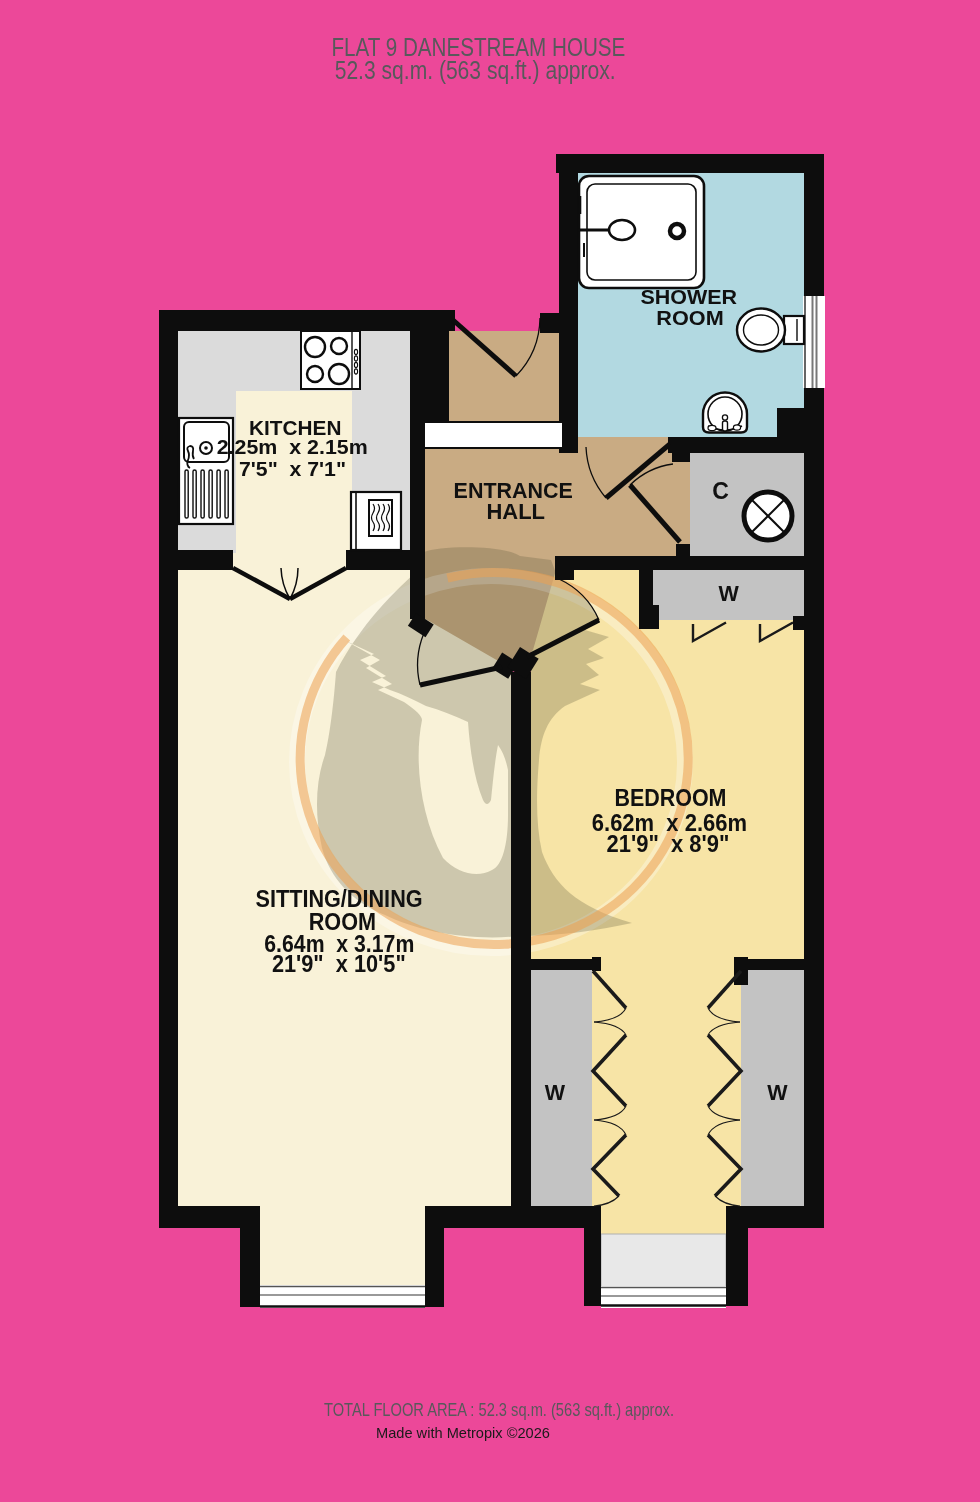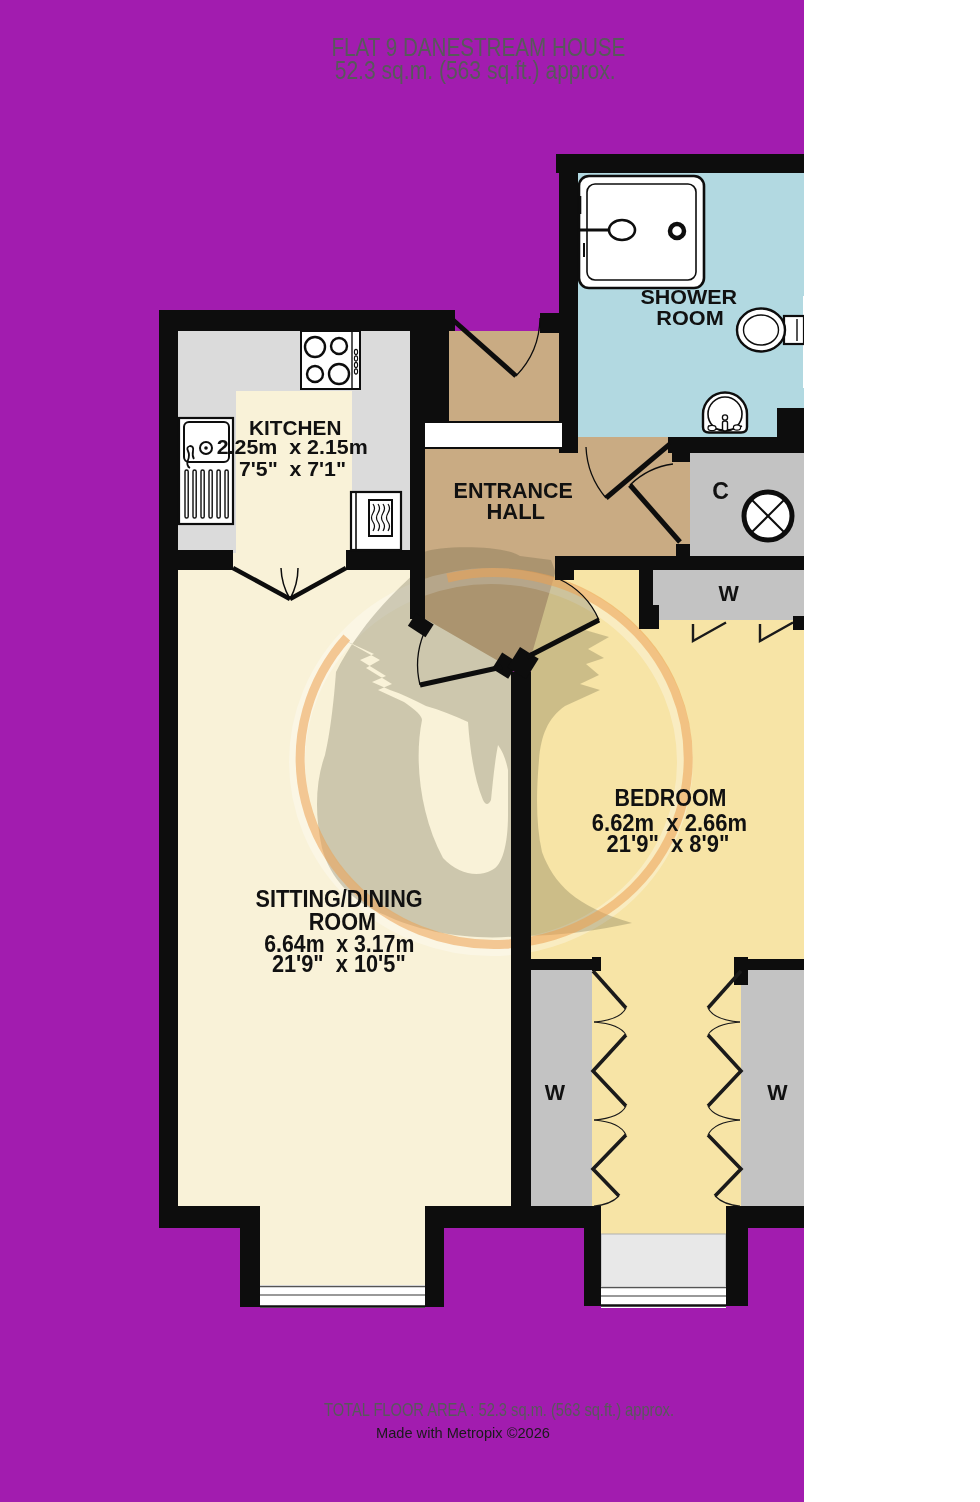--- a/index.html
+++ b/index.html
@@ -1,16 +1,16 @@
 <!DOCTYPE html>
 <html><head>
 <meta charset="utf-8">
 <style>
   html,body{margin:0;padding:0;background:#ffffff;}
-  .page{width:804px;height:1502px;position:relative;background:#a21caf;overflow:hidden;}
+  .page{width:980px;height:1502px;position:relative;background:#ec4899;overflow:hidden;}
   svg{display:block;}
   text{font-family:"Liberation Sans",sans-serif;}
 </style>
 </head>
 <body>
 <div class="page">
 <svg width="980" height="1502" viewBox="0 0 980 1502">
 
 <g>
 <text x="331.4" y="56" font-size="26" fill="#58595b" textLength="294" lengthAdjust="spacingAndGlyphs">FLAT 9 DANESTREAM HOUSE</text>

